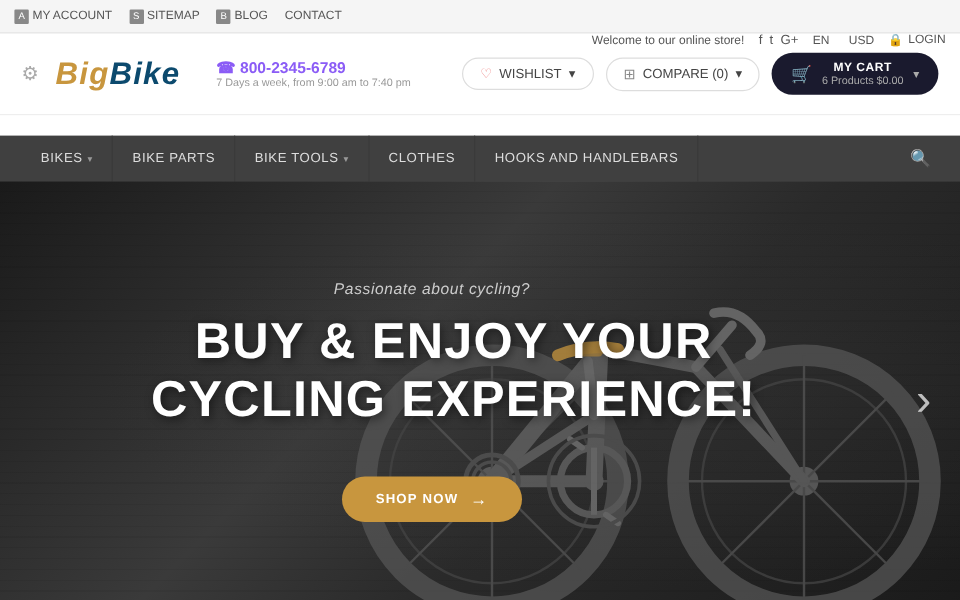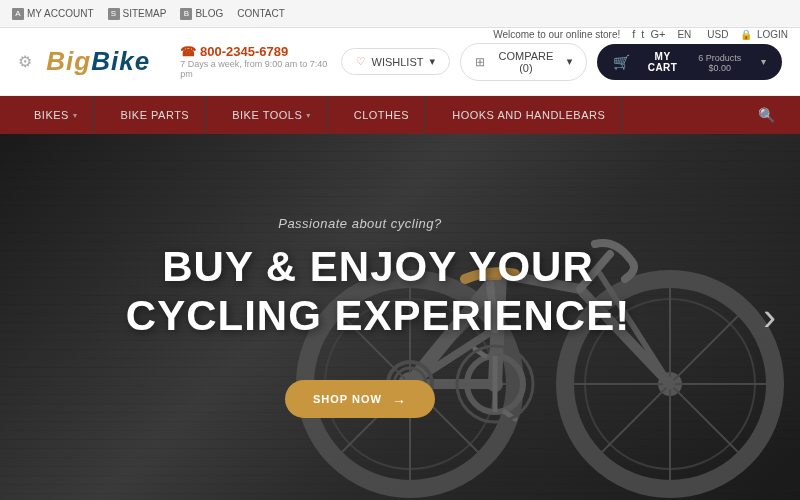--- a/index.html
+++ b/index.html
@@ -42,53 +42,54 @@
       padding: 0 18px;
       border-bottom: 1px solid #eee;
       gap: 0;
     }
     .settings-icon { margin-right: 14px; cursor: pointer; color: #aaa; font-size: 16px; }
     .logo { display: flex; flex-direction: column; align-items: flex-start; margin-right: 30px; }
     .logo-text { font-size: 26px; font-weight: bold; font-style: italic; color: #222; letter-spacing: 1px; }
     .logo-text span { color: #c8963e; }
     .phone-block { display: flex; align-items: center; gap: 8px; margin-right: auto; }
     .phone-details { display: flex; flex-direction: column; }
-    .phone-number { font-size: 13px; font-weight: bold; color: #c2410c; }
+    .phone-number { font-size: 13px; font-weight: bold; color: #8b5cf6; }
     .phone-hours { font-size: 9px; color: #999; }
 
     .header-actions { display: flex; align-items: center; gap: 10px; }
 
     .wishlist-btn, .compare-btn {
       display: flex; align-items: center; gap: 6px;
       border: 1px solid #ddd; border-radius: 20px;
       padding: 6px 14px; font-size: 11px; cursor: pointer;
       background: #fff; color: #444;
     }
     .wishlist-btn .heart { color: #e88; }
     .compare-btn .compare-icon { font-size: 12px; color: #888; }
 
     .cart-btn {
       display: flex; align-items: center; gap: 8px;
       background: #1a1a2e; border-radius: 20px;
       padding: 7px 16px; font-size: 11px; cursor: pointer;
       color: #fff; border: none;
     }
     .cart-btn .cart-icon { font-size: 14px; }
-    .cart-details { display: flex; flex-direction: row; align-items: flex-end; }
+    .cart-details { display: flex; flex-direction: column; align-items: center; }
     .cart-label { font-size: 10px; font-weight: bold; text-transform: uppercase; letter-spacing: 0.5px; }
     .cart-sub { font-size: 9px; color: #aaa; }
 
     
     .nav {
-      background: #7f1d1d;
+      background: #404040;
       height: 38px;
       display: flex;
       align-items: center;
       padding: 0 18px;
-      gap: 10px;
+      gap: 0;
+      margin-top: 17px;
     }
     .nav-item {
       color: #ddd; font-size: 11px; text-transform: uppercase;
       padding: 0 16px; height: 38px; display: flex; align-items: center;
       cursor: pointer; letter-spacing: 0.5px; border-right: 1px solid #3a3a3a;
       gap: 4px;
     }
     .nav-item:first-child { border-left: none; }
     .nav-chevron { font-size: 8px; color: #999; }
     .nav-spacer { flex: 1; }

